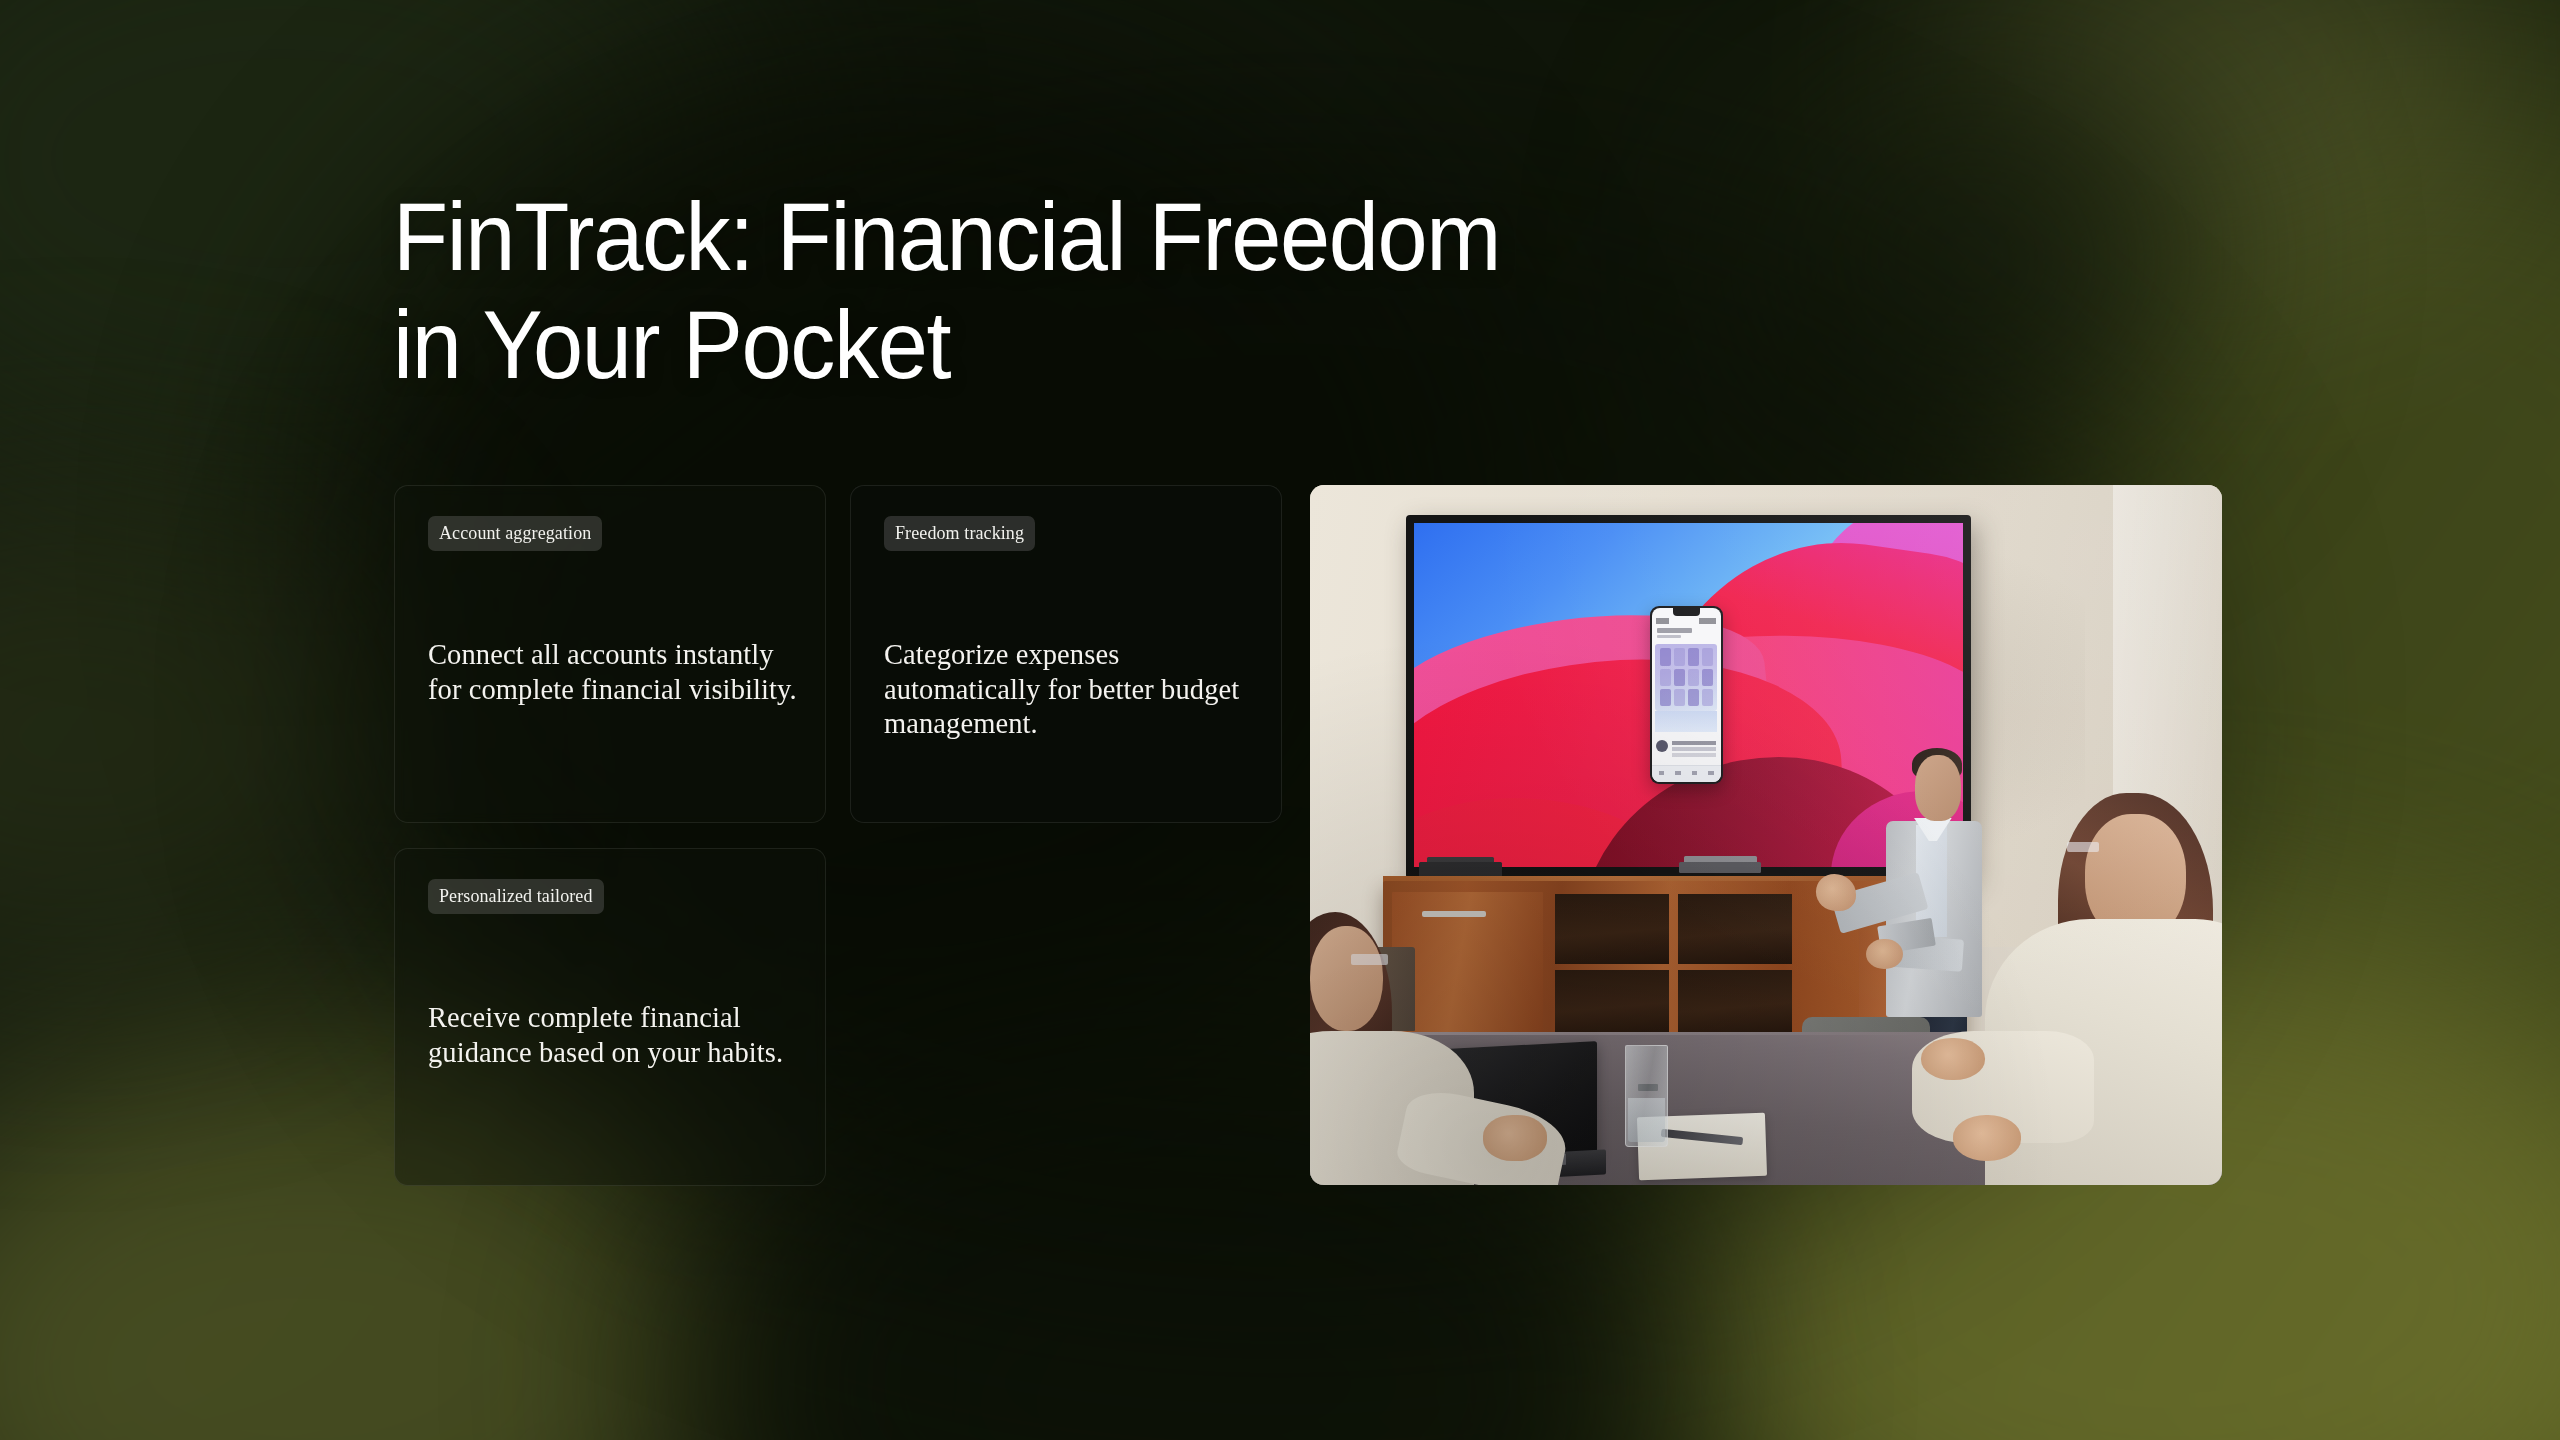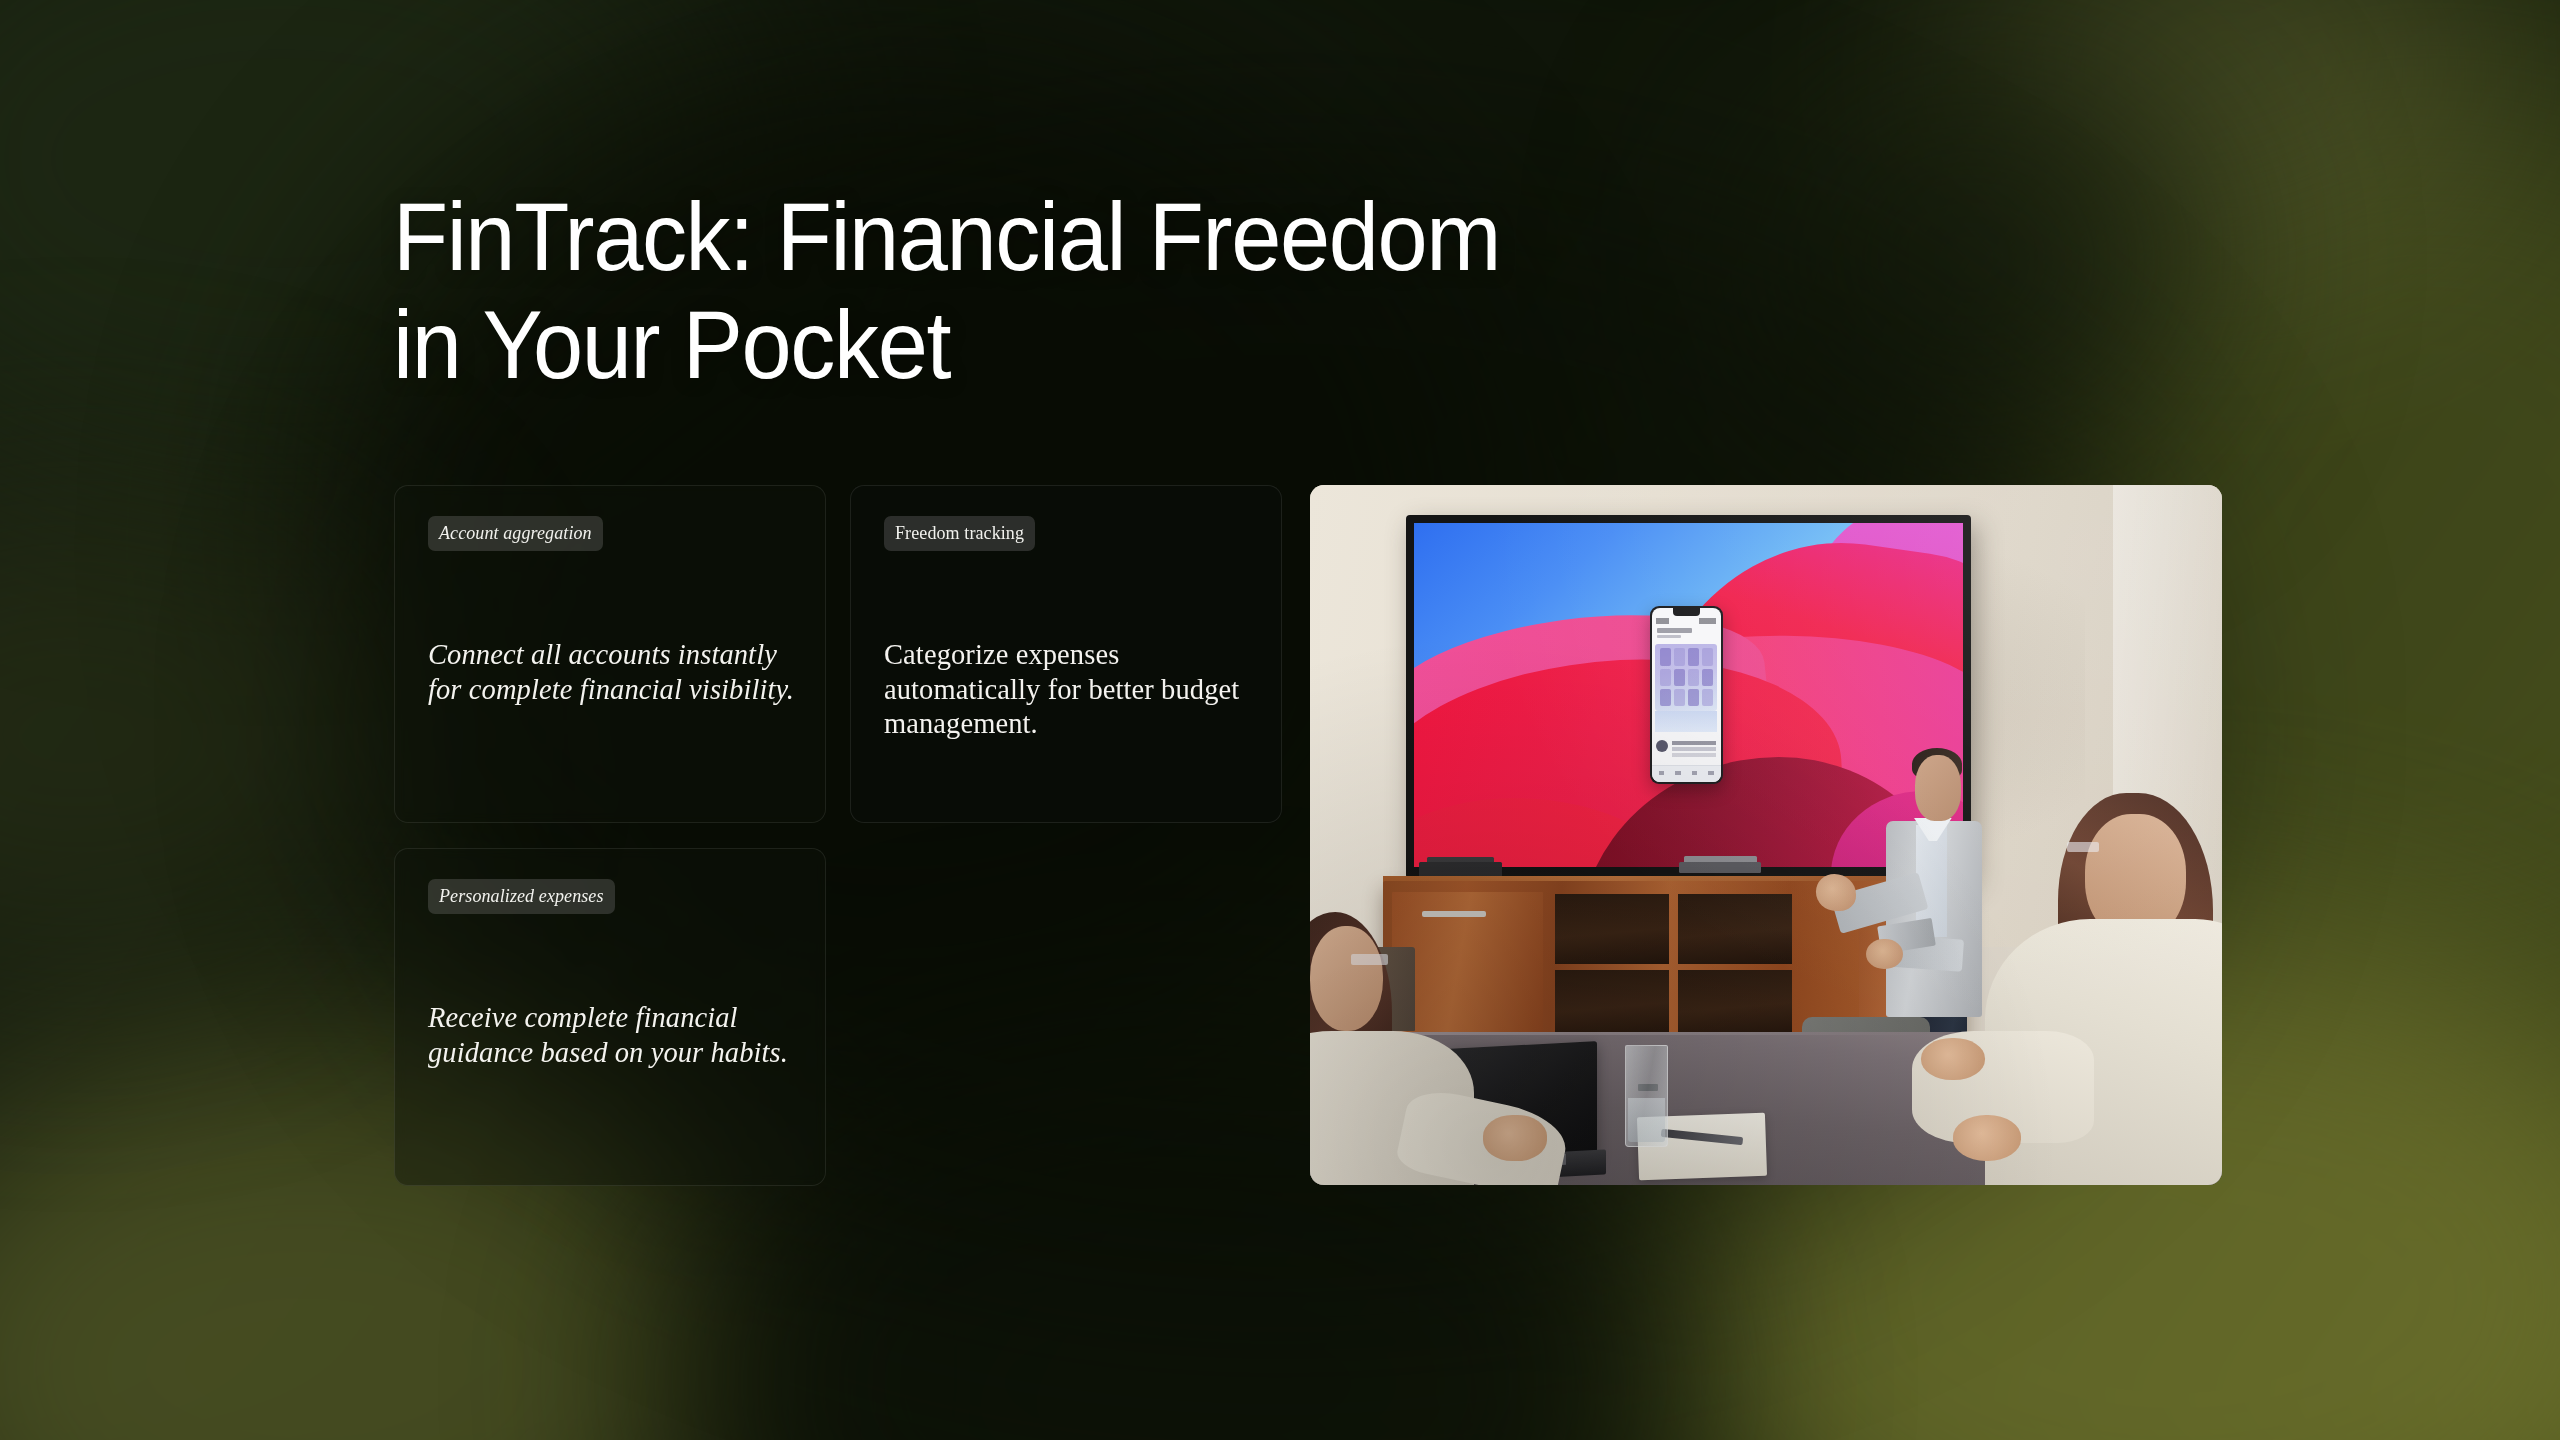--- a/index.html
+++ b/index.html
@@ -73,21 +73,21 @@
   .feature-card {
     position: relative;
     border-radius: 14px;
     border: 1px solid rgba(255,255,255,0.085);
     background: rgba(10,14,8,0.58);
     backdrop-filter: blur(6px);
     padding: 30px 33px;
     overflow: hidden;
   }
   .feature-card.solid  { background: rgba(9,13,7,0.80); }
-  .feature-card.glassy { background: rgba(14,20,10,0.42); font-style: italic; }
+  .feature-card.glassy { background: rgba(14,20,10,0.42); }
 
   .card-badge {
     display: inline-block;
     background: rgba(128,128,128,0.30);
     color: #f2f2ee;
     font-family: "Liberation Serif", serif;
     font-size: 18px;
     line-height: 1;
     padding: 8px 11px 9px;
     border-radius: 7px;
@@ -419,21 +419,21 @@
       <span class="card-badge">Account aggregation</span>
       <div class="card-body">Connect all accounts instantly for complete financial visibility.</div>
     </div>
 
     <div class="feature-card solid">
       <span class="card-badge">Freedom tracking</span>
       <div class="card-body">Categorize expenses automatically for better budget management.</div>
     </div>
 
     <div class="feature-card glassy">
-      <span class="card-badge">Personalized expenses</span>
+      <span class="card-badge">Personalized tailored</span>
       <div class="card-body">Receive complete financial guidance based on your habits.</div>
     </div>
 
   </div>
 
   <div id="hero-photo" aria-label="Presenter pointing at a wall-mounted TV showing a mobile finance app while two colleagues watch from a conference table">
 
     <div class="ph wall"></div>
     <div class="ph wall-right-panel"></div>
     <div class="ph wall-shadow"></div>

